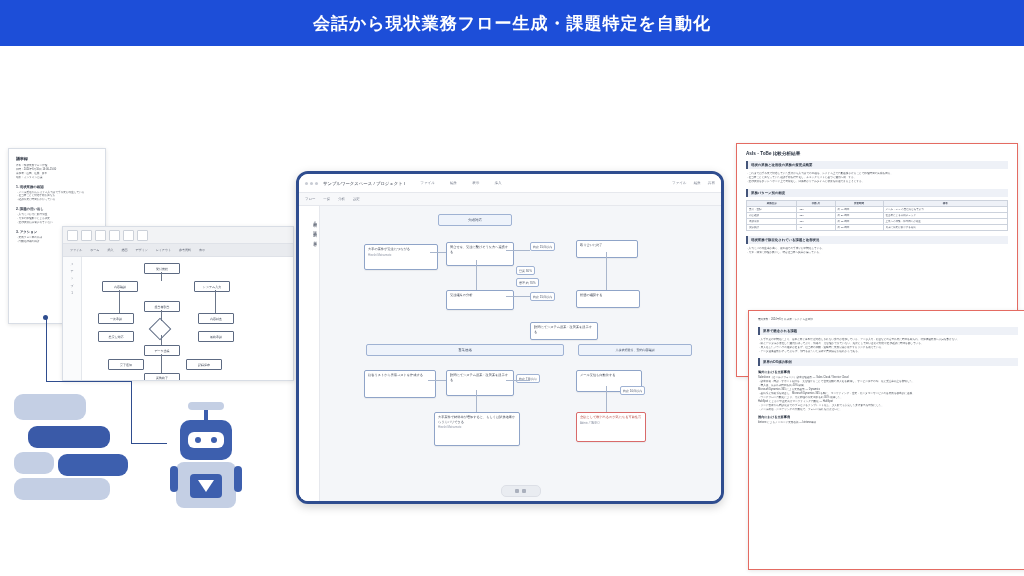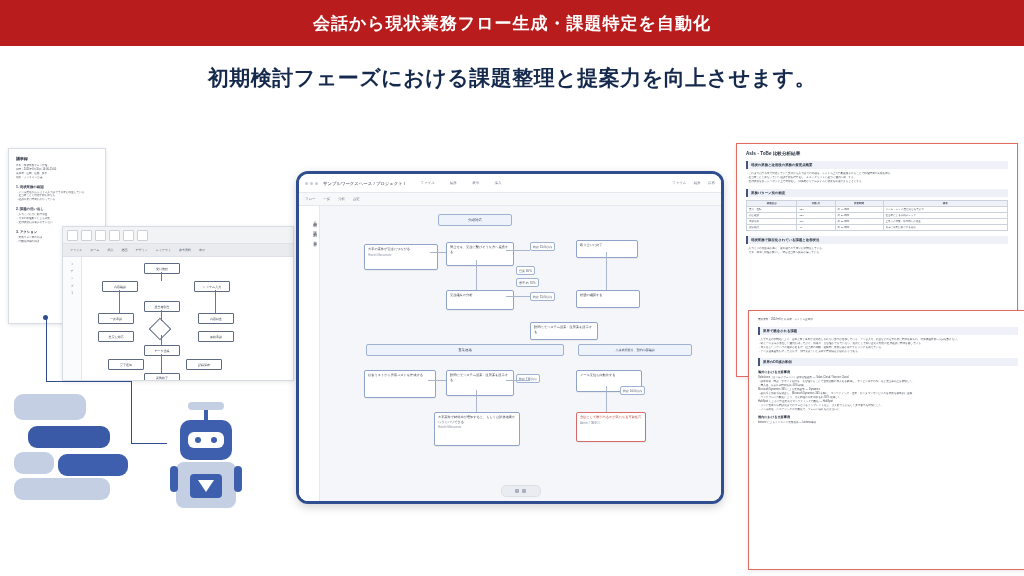--- a/index.html
+++ b/index.html
@@ -6,21 +6,21 @@
   body{
     width:1024px;height:576px;
     background:#ffffff;
     font-family:"Liberation Sans", sans-serif;
     overflow:hidden;
     position:relative;
   }
   
   .header{
     position:absolute;left:0;top:0;width:1024px;height:46px;
-    background:#b91c1c;
+    background:#1d4ed8;
     display:flex;align-items:center;justify-content:center;
   }
   .header-title{
     color:#ffffff;font-size:17px;font-weight:bold;letter-spacing:1px;
   }
   
   .lead{
     position:absolute;left:0;top:62px;width:1024px;
     text-align:center;color:#15294d;
   }
@@ -122,21 +122,20 @@
   .dot{position:absolute;width:5px;height:5px;border-radius:50%;background:#2f4d8f;}
 </style>
 </head>
 <body>
 
 <div class="header">
   <div class="header-title">会話から現状業務フロー生成・課題特定を自動化</div>
 </div>
 
 <div class="lead">
-  <div>初期検討フェーズにおける課題整理と提案力を向上させます。</div>
 </div>
 
 <div class="card" id="doc-left">
   <div class="inner">
     <div class="t">議事録</div>
     <div class="tiny">件名：現状業務フロー整理</div>
     <div class="tiny">日時：2024年6月10日 14:00-15:00</div>
     <div class="tiny">参加者：山田、佐藤、鈴木</div>
     <div class="tiny">場所：オンライン会議</div>
 

